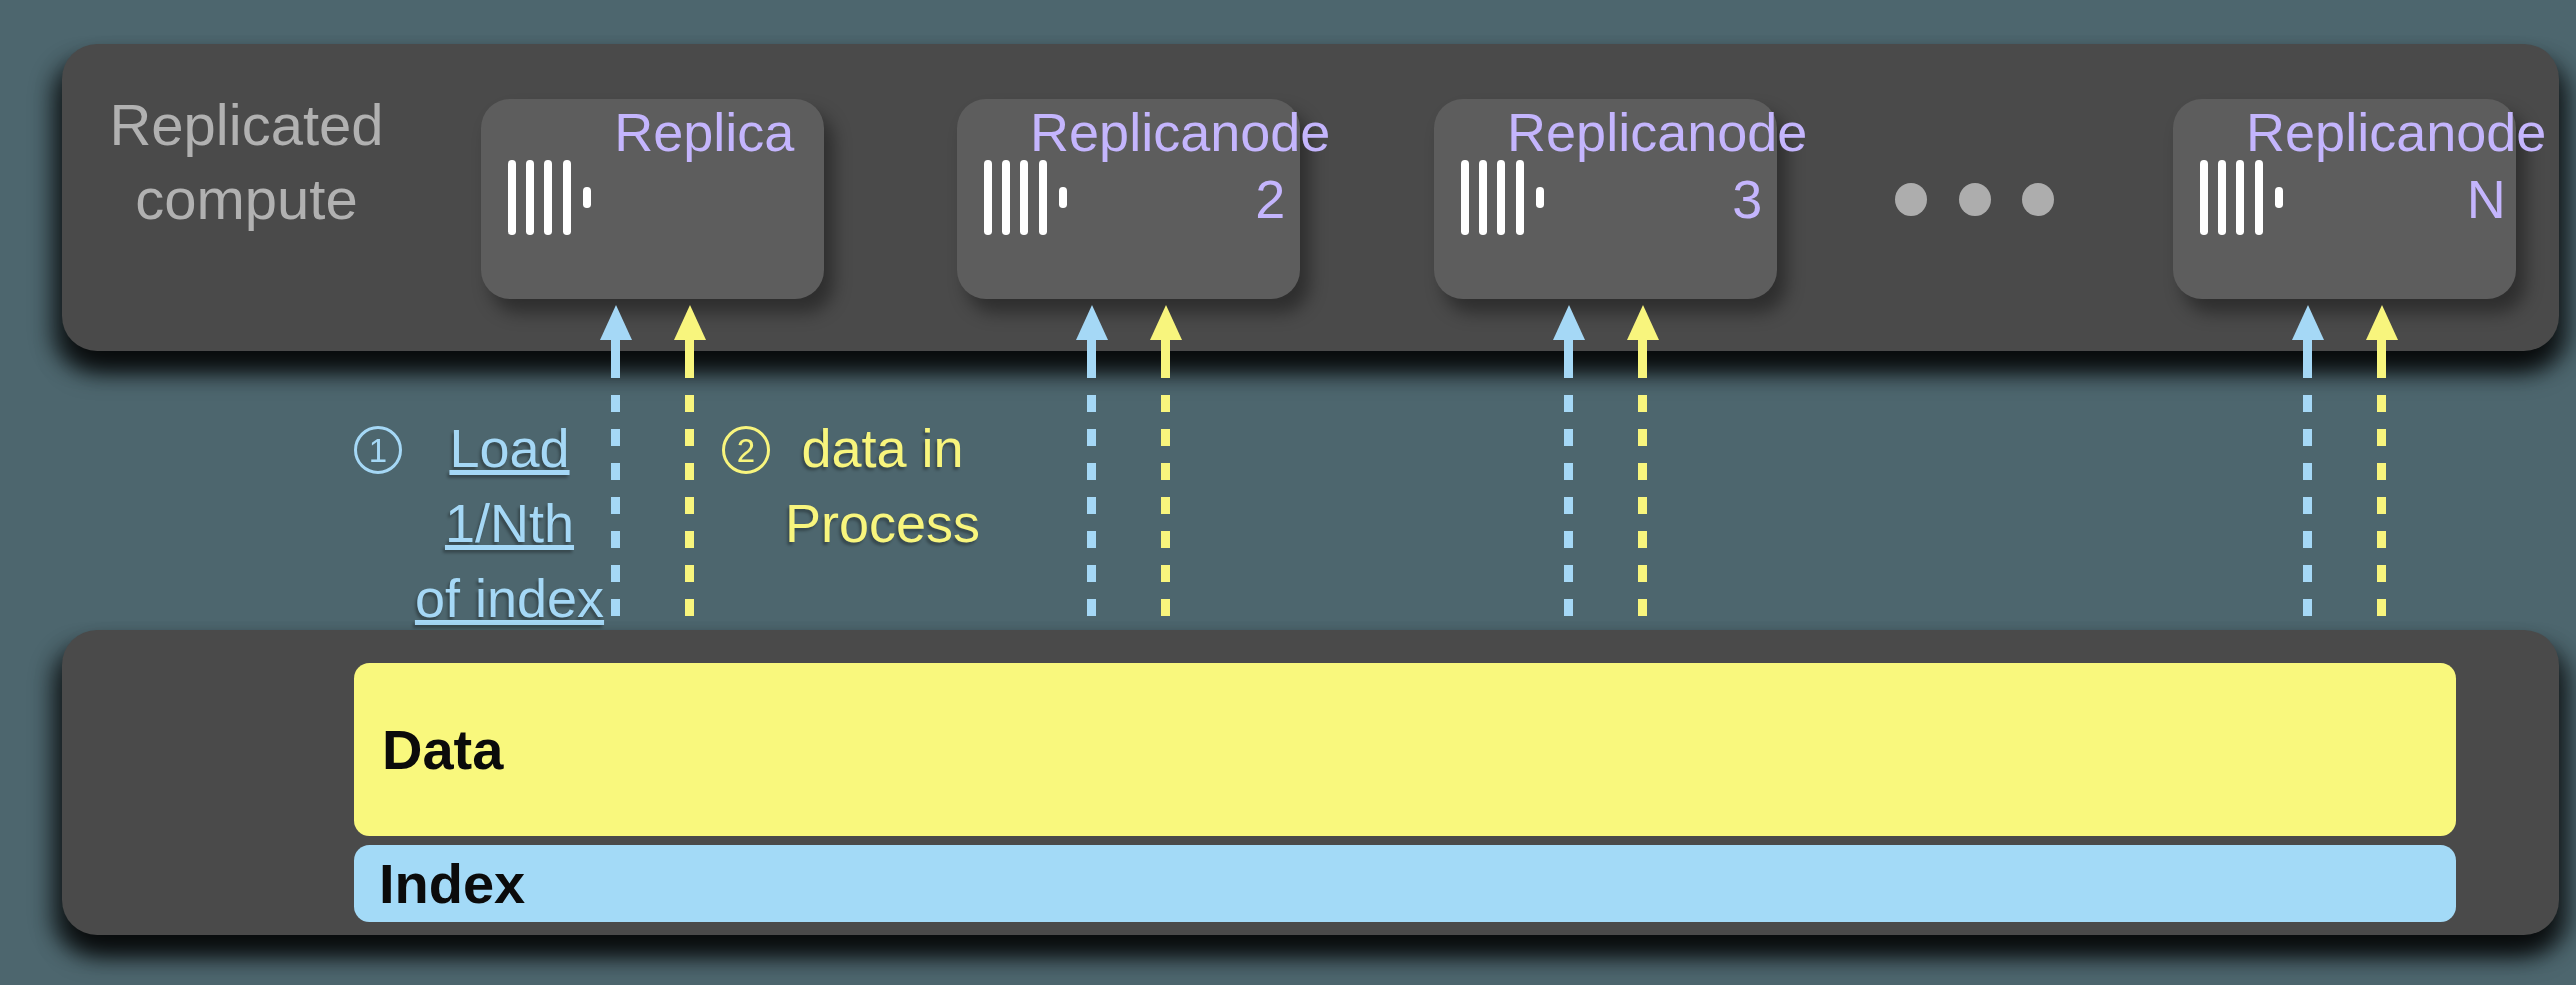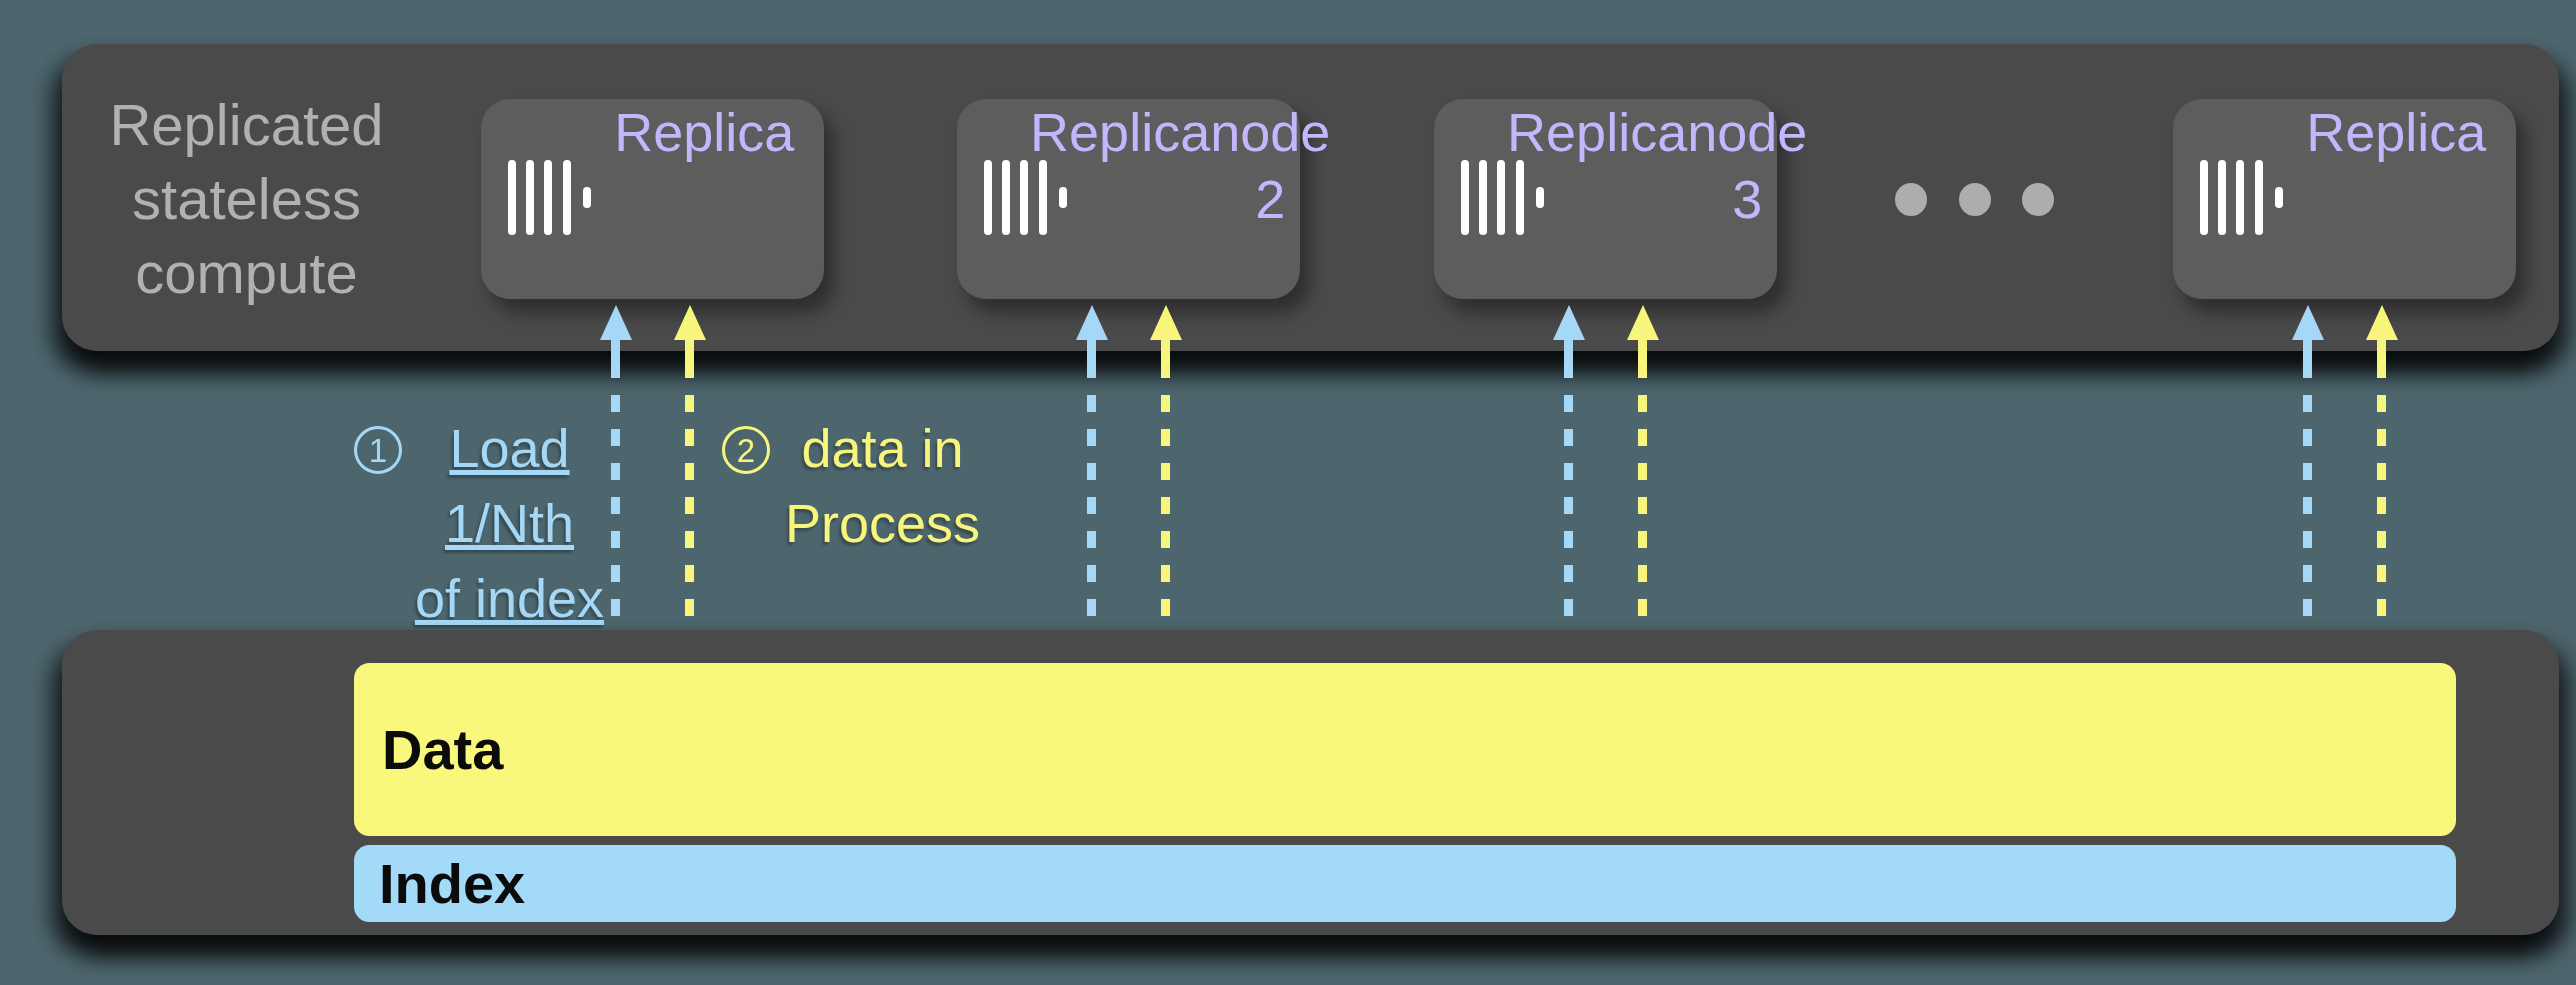--- a/index.html
+++ b/index.html
@@ -135,21 +135,20 @@
   .index-bar { top: 215px; height: 77px; background: #a3daf7; }
 </style>
 </head>
 <body>
 
 <div class="canvas">
 
   <div class="section-box compute-box">
     <div class="section-label">
       <div>Replicated</div>
-      <div>stateless</div>
       <div>compute</div>
     </div>
 
     <div class="node node-1">
       <span class="bars-icon">
         <i class="bar b1"></i>
           <i class="bar b2"></i>
           <i class="bar b3"></i>
           <i class="bar b4"></i>
           <i class="bshort"></i>
@@ -196,20 +195,21 @@
     <div class="node node-n">
       <span class="bars-icon">
         <i class="bar b1"></i>
           <i class="bar b2"></i>
           <i class="bar b3"></i>
           <i class="bar b4"></i>
           <i class="bshort"></i>
       </span>
       <div class="node-text">
         <span>Replica</span>
+        <span>node N</span>
       </div>
     </div>
   </div>
 
   <div class="arrow blue a-b1">
       <div class="head"></div>
       <div class="stem"></div>
       <div class="tail"></div>
     </div>
   <div class="arrow yellow a-y1">

